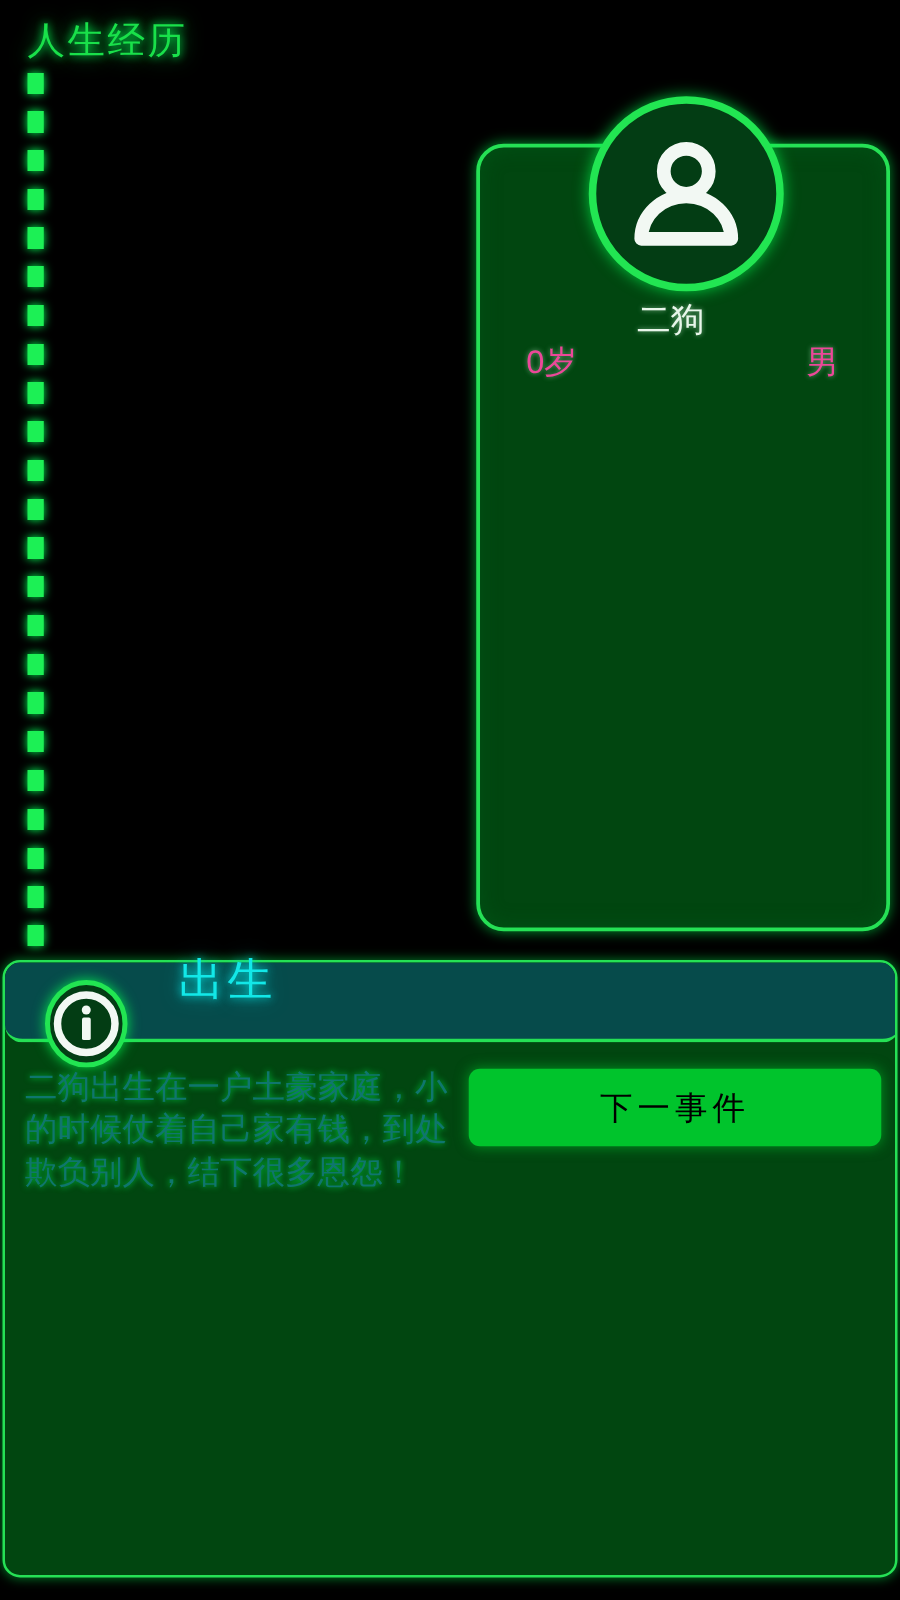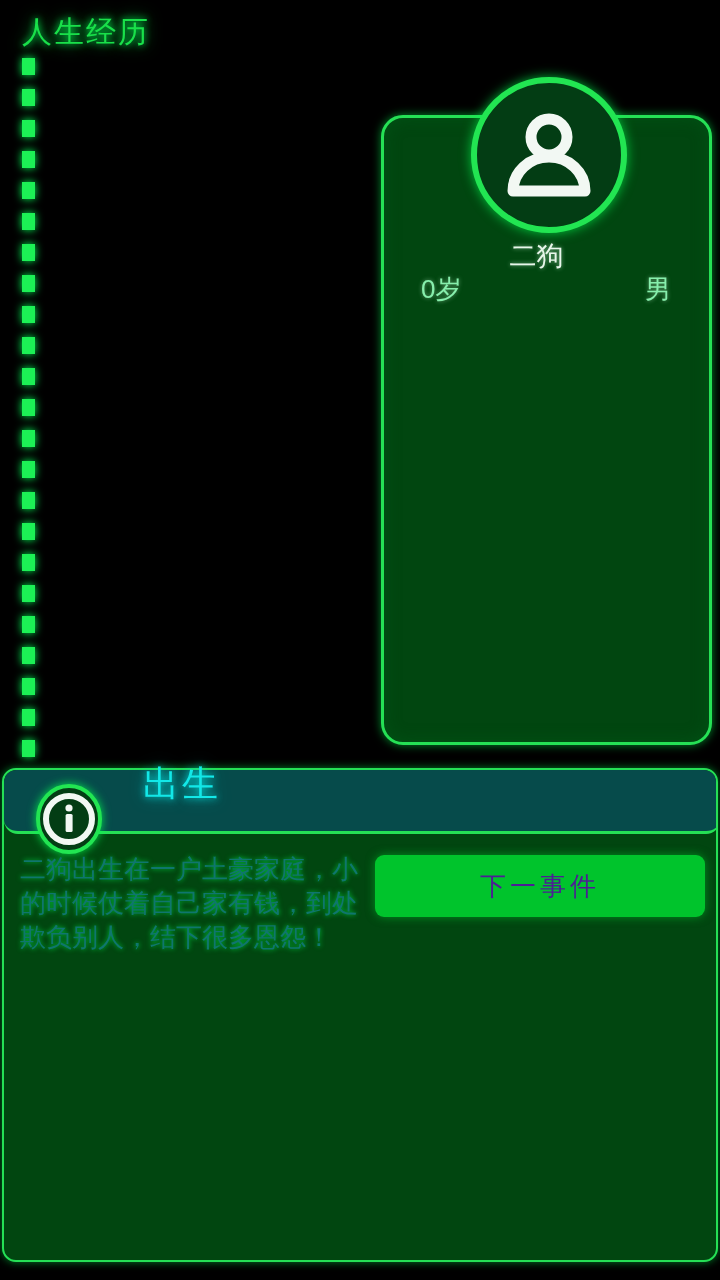--- a/index.html
+++ b/index.html
@@ -85,21 +85,21 @@
     text-shadow: 0 0 4px rgba(210,255,220,0.6);
   }
   .char-meta {
     position: absolute;
     left: 421px;
     top: 272px;
     width: 250px;
     display: flex;
     justify-content: space-between;
     font-size: 26px;
-    color: #86efac;
+    color: #ec4899;
     text-shadow: 0 0 4px rgba(210,255,220,0.5);
   }
 
   
   .event-panel {
     position: absolute;
     left: 2px;
     top: 768px;
     width: 716px;
     height: 494px;
@@ -158,21 +158,21 @@
 
   .next-button {
     position: absolute;
     left: 375px;
     top: 855px;
     width: 330px;
     height: 62px;
     border: none;
     border-radius: 9px;
     background: #00c42c;
-    color: #4c1d95;
+    color: #000000;
     font-size: 26px;
     letter-spacing: 4px;
     font-family: "Liberation Sans", "DejaVu Sans", sans-serif;
     cursor: pointer;
     box-shadow: 0 0 10px rgba(0,220,50,0.5);
   }
 </style>
 </head>
 <body>
 

